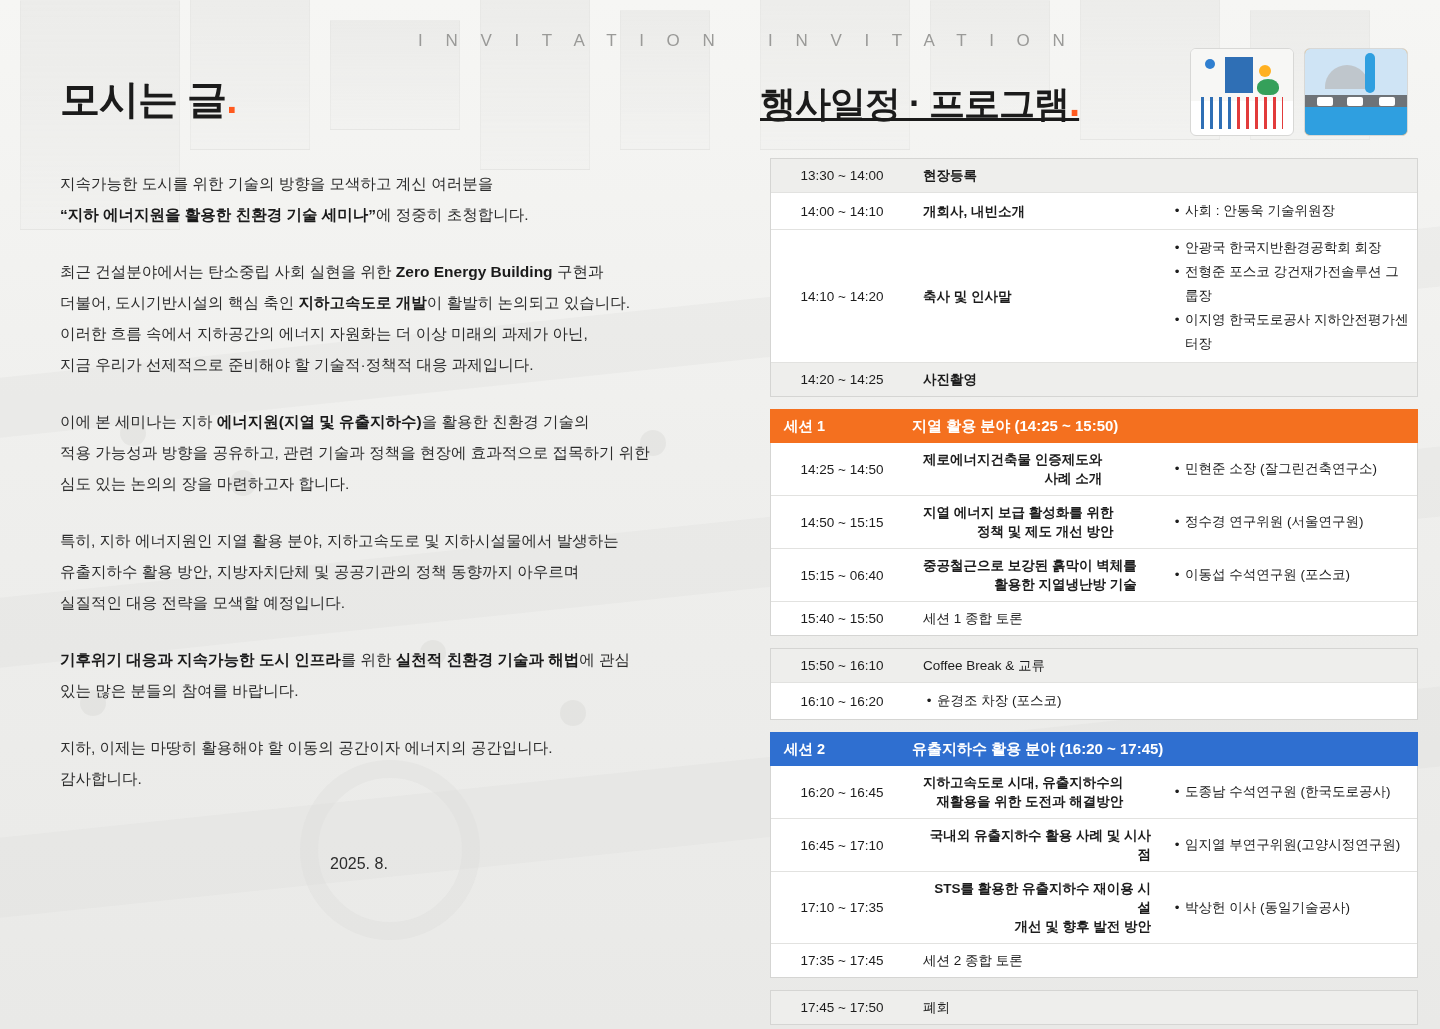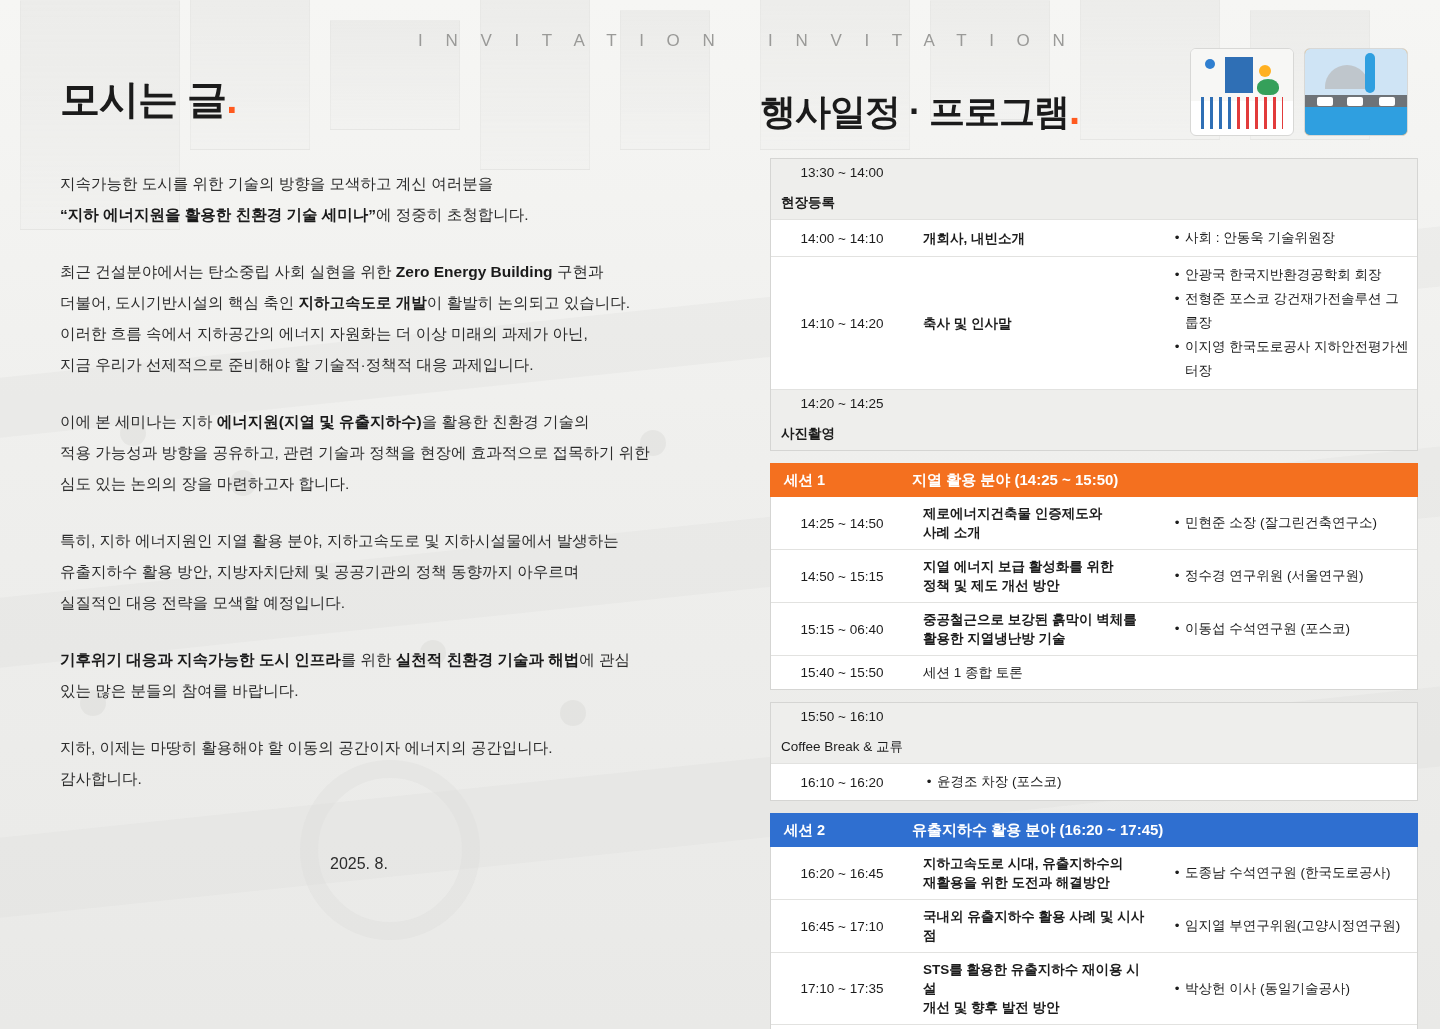--- a/index.html
+++ b/index.html
@@ -59,22 +59,22 @@
   .body-text p { margin: 0 0 26px 0; }
   .body-text .b { font-weight: 700; color: #1a1a1a; }
   .date-line {
     position: absolute; left: 330px; top: 855px;
     font-size: 16px; color: #2c2c2c;
   }
 
   
   .right { position: absolute; left: 720px; top: 0; width: 720px; height: 1029px; }
   .title-ko2 {
-    position: absolute; left: 40px; top: 88px;
-    font-size: 36px; font-weight: 700; color: #1b1b1b; letter-spacing: -1px;
+    position: absolute; left: 40px; top: 80px;
+    font-size: 36px; font-weight: 700; color: #1b1b1b; letter-spacing: -1px; text-decoration: underline;
   }
 
   .badges { position: absolute; right: 32px; top: 48px; display: flex; gap: 10px; }
   .badge {
     width: 104px; height: 88px; border-radius: 6px; overflow: hidden;
     border: 1px solid #d8d8d6; position: relative; background: #fff;
   }
   .badge-a { background: linear-gradient(180deg,#ffffff 0 58%, #ffffff 58% 100%); }
   .badge-a .strip { position:absolute; left:0; right:0; top:0; height: 52px; background:#f7f7f5; }
   .badge-a .b1 { position:absolute; left:14px; top:10px; width:10px; height:10px; border-radius:50%; background:#2f7fd0;}
@@ -91,28 +91,28 @@
   .badge-b .jet { position:absolute; left:60px; top:4px; width:10px; height:40px; background:#2f9fe0; border-radius:5px;}
   .badge-b .road { position:absolute; left:0; right:0; top:46px; height:14px; background:#6e7378; }
   .badge-b .car { position:absolute; top:48px; width:16px; height:9px; border-radius:2px; background:#fff; }
   .badge-b .water { position:absolute; left:0; right:0; bottom:0; height:28px; background:#2f9fe0; }
 
   
   .sched { position: absolute; left: 50px; top: 158px; width: 648px; font-size: 13.5px; color:#1c1c1c; }
   .grp { border: 1px solid #d5d5d3; margin-bottom: 12px; background: #fff; }
   .row { display: flex; align-items: stretch; border-bottom: 1px solid #e2e2e0; min-height: 30px; }
   .row:last-child { border-bottom: none; }
-  .row.grey { background: #eeeeec; flex-direction: column; }
+  .row.grey { background: #eeeeec; }
   .row.white { background: #ffffff; }
   .c-time {
     width: 142px; flex: none; display: flex; align-items: center; justify-content: center;
     padding: 6px 4px; color: #1c1c1c; font-size: 13.5px;
   }
   .c-title {
-    flex: 1; display: flex; align-items: center; padding: 7px 10px; line-height: 19px;
+    flex: 1; display: flex; align-items: center; padding: 7px 10px; line-height: 19px; text-align: right;
   }
   .c-title.b { font-weight: 700; }
   .c-title.narrow { flex: none; width: 248px; }
   .c-people { flex: 1; padding: 6px 8px; display: flex; flex-direction: column; justify-content: center; }
   .c-people .li { display: flex; align-items: flex-start; line-height: 24px; }
   .c-people .dot { width: 16px; flex: none; text-align: center; color:#1c1c1c; }
   .sess-head { display: flex; align-items: center; height: 34px; color: #fff; font-weight: 700; }
   .sess-head .s-label { width: 142px; flex: none; padding-left: 14px; font-size: 14.5px; }
   .sess-head .s-title { flex: 1; font-size: 15px; }
   .sess-1 { background: #f4701f; }

